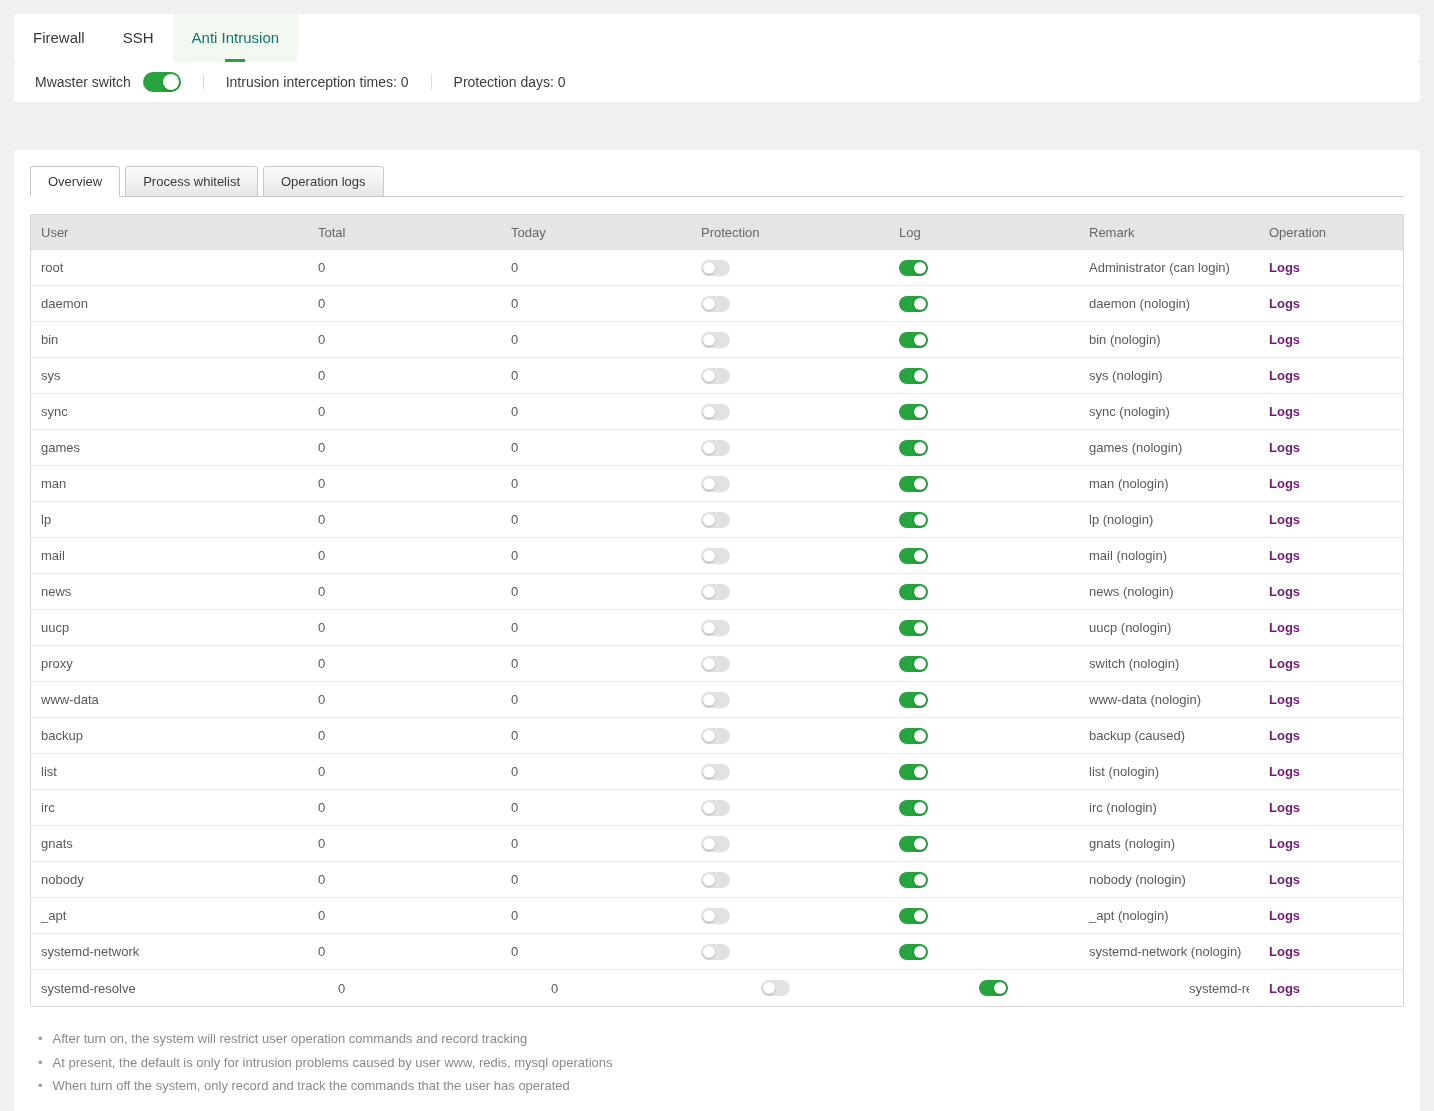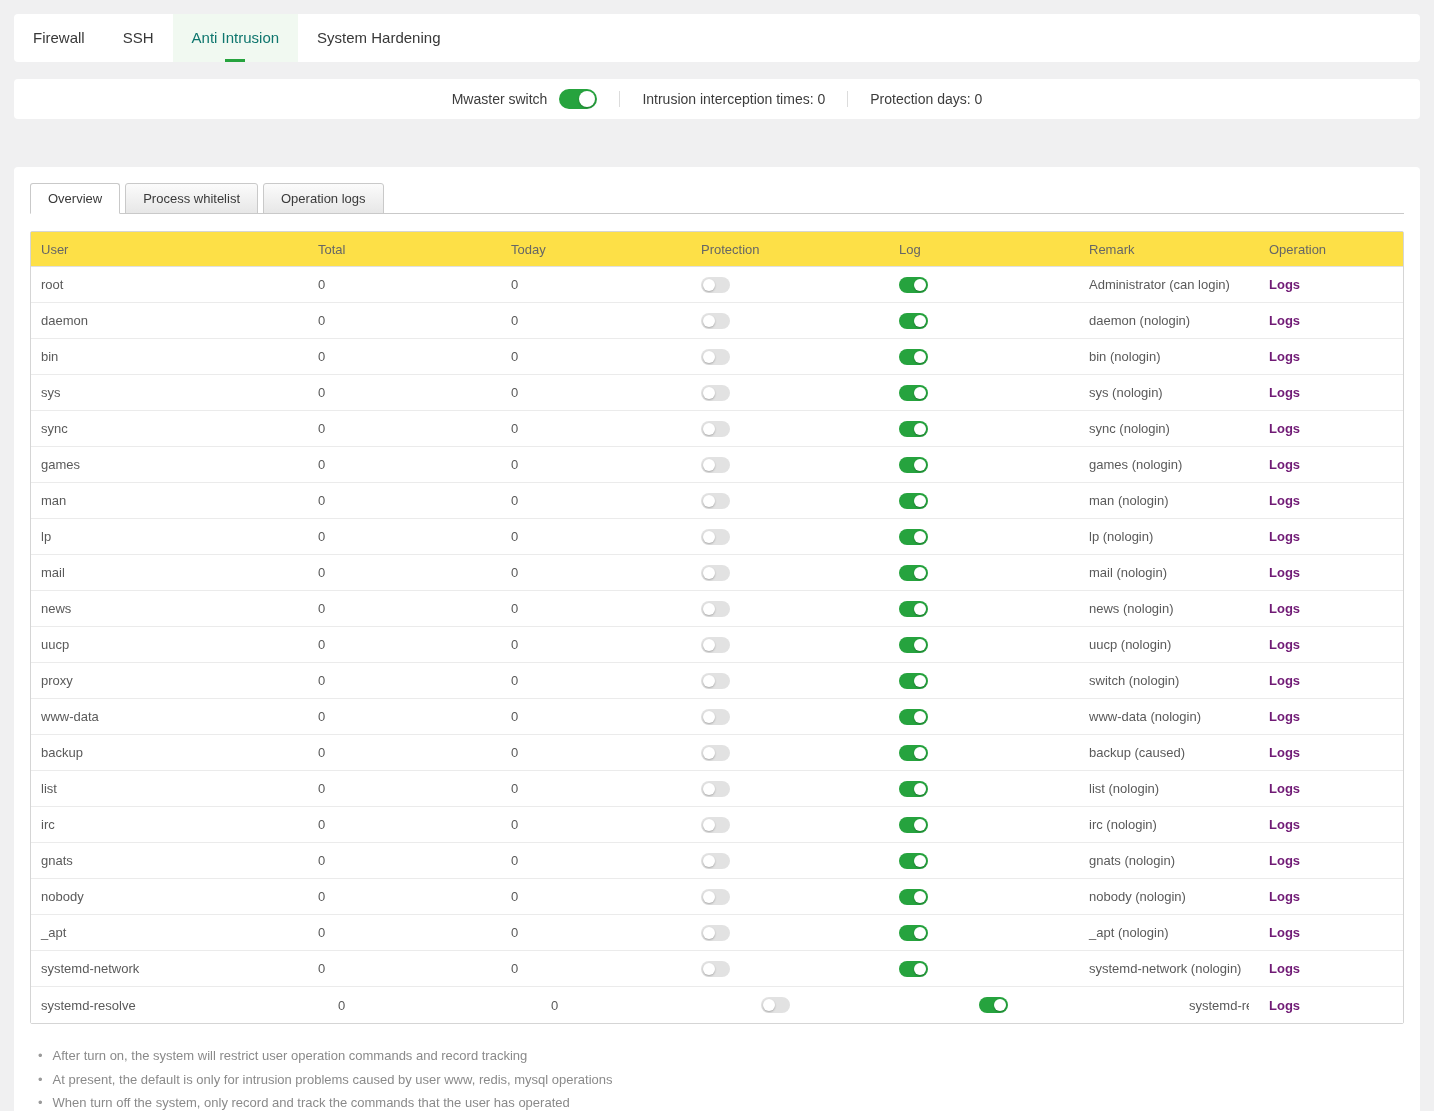--- a/index.html
+++ b/index.html
@@ -3,30 +3,30 @@
 <meta charset="utf-8">
 <style>
   * { box-sizing: border-box; }
   html,body { margin:0; padding:0; background:#f0f0f1; }
   body { font-family:"Liberation Sans","DejaVu Sans",sans-serif; }
   .page { width:1434px; height:1111px; padding:14px; overflow:hidden; }
 
   .card { background:#fff; border-radius:4px; }
 
   
-  .topbar { height:48px; display:flex; margin-bottom:17px; overflow:hidden; }
+  .topbar { height:48px; display:flex; margin-bottom:0; overflow:hidden; }
   .ttab { line-height:48px; padding:0 19px; font-size:15px; color:#383838;
           cursor:pointer; position:relative; white-space:nowrap; }
   .ttab.active { background:#f1f9f1; color:#0f766e; }
   .ttab.active::after { content:""; position:absolute; left:50%; bottom:0;
           transform:translateX(-50%); width:20px; height:3px; background:#26a33e; }
 
   
   .statusbar { height:40px; display:flex; align-items:center; padding:0 21px;
-          margin-bottom:14px; font-size:14px; color:#3c3c3c;justify-content:center; }
+          margin-bottom:14px; font-size:14px; color:#3c3c3c; }
   .vdiv { width:1px; height:16px; background:#dcdcdc; margin:0 22px; }
 
   
   .switch { display:inline-block; position:relative; border-radius:999px; cursor:pointer; vertical-align:middle; }
   .switch.lg { width:38px; height:20px; margin-left:12px; }
   .switch.sm { width:29px; height:16px; }
   .switch.on  { background:#26a33e; }
   .switch.off { background:#e2e2e2; }
   .switch .knob { position:absolute; top:2px; background:#fff; border-radius:50%;
           box-shadow:0 1px 2px rgba(0,0,0,.25); }
@@ -41,21 +41,21 @@
   .itabs { display:flex; border-bottom:1px solid #c9c9c9; }
   .itab { height:31px; line-height:29px; padding:0 17px; margin-right:5px; margin-bottom:-1px;
           border:1px solid #c9c9c9; border-radius:3px 3px 0 0; font-size:13px; color:#3a3a3a;
           background:linear-gradient(#fbfbfb,#e7e7e7); cursor:pointer; white-space:nowrap; }
   .itab.active { background:#fff; border-bottom:1px solid #fff; }
 
   
   .table { margin-top:17px; border:1px solid #d5d5d5; border-radius:2px; background:#fff; }
   .thead, .trow { display:grid; align-items:center;
           grid-template-columns:277px 193px 190px 198px 190px 1fr 134px; }
-  .thead { height:35px; background:#fde047; border-bottom:1px solid #e0e0e0;
+  .thead { height:35px; background:#e5e5e5; border-bottom:1px solid #e0e0e0;
           color:#666; font-size:13px; }
   .trow { height:36px; border-bottom:1px solid #ebebeb; font-size:13px; color:#5a5a5a; background:#fff; }
   .trow:last-child { border-bottom:none;gap:20px; }
   .cell, .hcell { padding-left:10px; overflow:hidden; white-space:nowrap; }
   .hcell.op, .cell.op { padding-right:14px; padding-left:0; }
   .logs-link { color:#701a75; cursor:pointer;font-weight:bold; }
 
   
   .notes { list-style:none; margin:20px 0 0; padding:0 0 0 8px; }
   .notes li { font-size:13px; color:#8a8a8a; line-height:23.5px; }
@@ -63,21 +63,20 @@
 </style>
 </head>
 <body>
 
 <div class="page">
 
   <div class="card topbar" id="topTabs">
       <div class="ttab">Firewall</div>
       <div class="ttab">SSH</div>
       <div class="ttab active">Anti Intrusion</div>
-      <div class="ttab">System Hardening</div>
     </div>
 
   <div class="card statusbar">
     <span>Mwaster switch</span>
     <span class="switch lg on">
       <span class="knob"></span>
     </span>
     <span class="vdiv"></span>
     <span>Intrusion interception times: 0</span>
     <span class="vdiv"></span>

